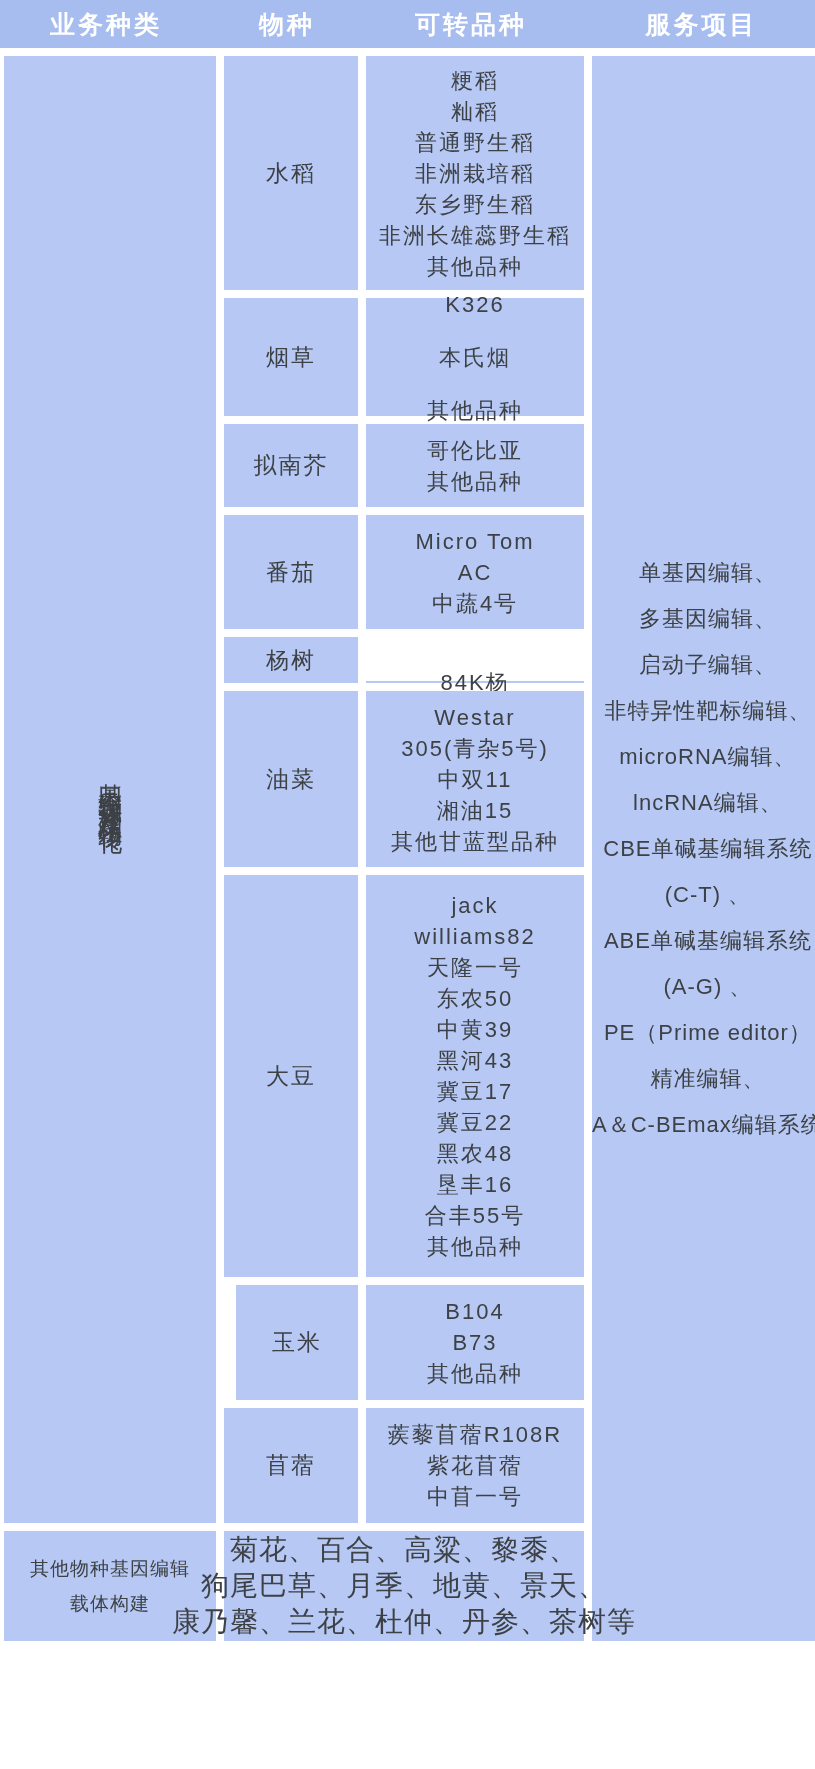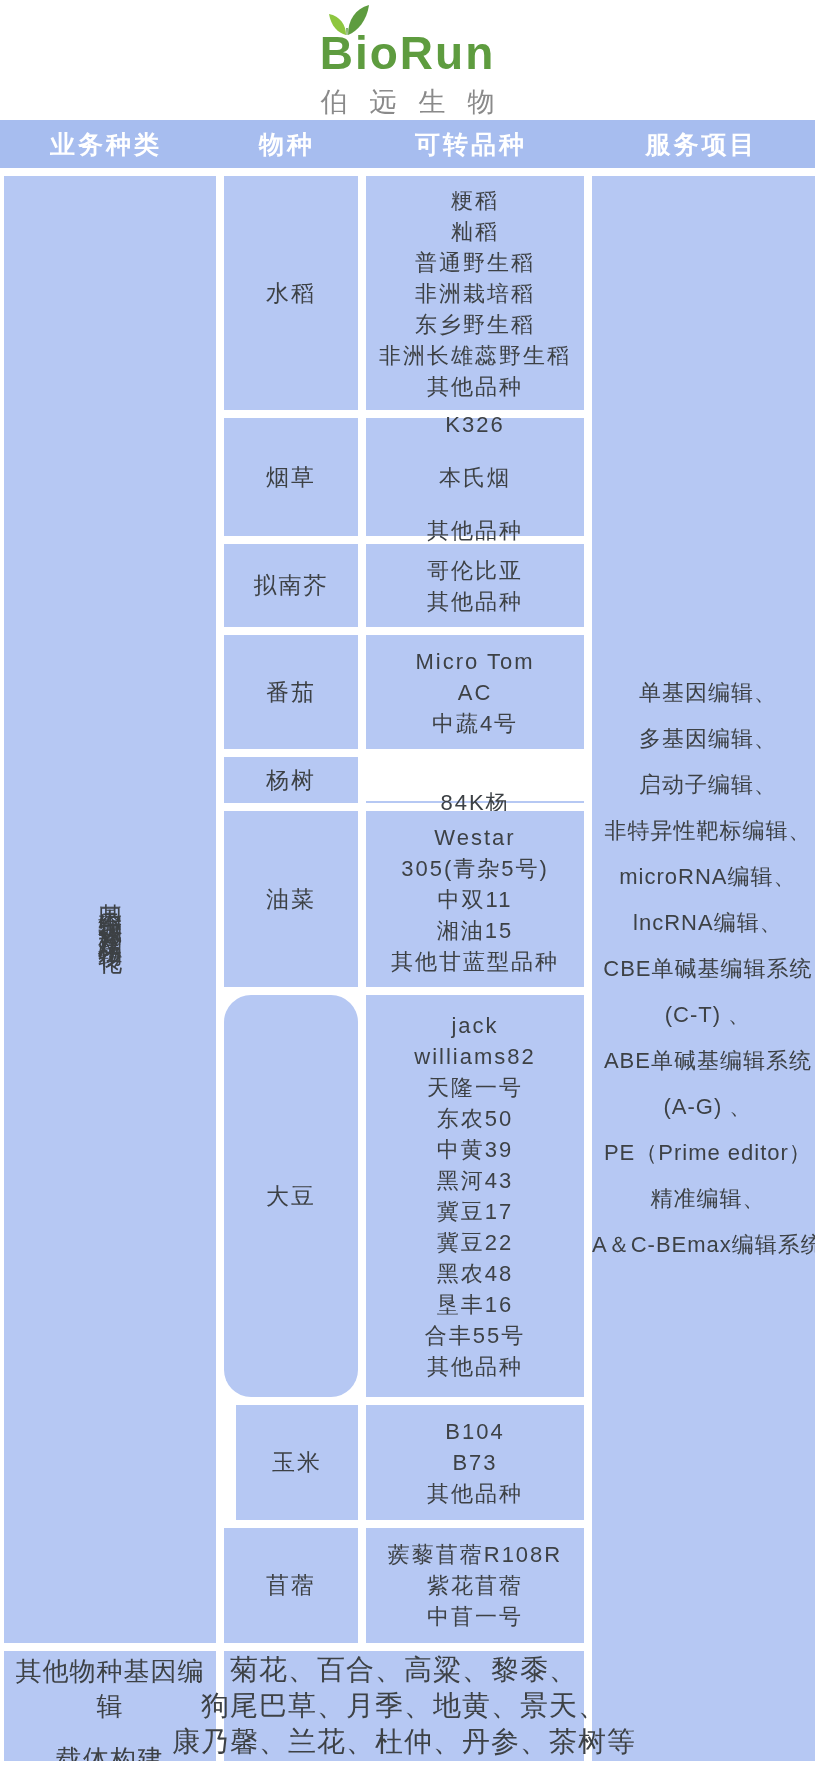--- a/index.html
+++ b/index.html
@@ -26,39 +26,28 @@
     background:#b6c8f3;color:#3d4145;
     display:flex;flex-direction:column;justify-content:center;align-items:center;text-align:center;
   }
   .cat-cell .vertical{
     writing-mode:vertical-rl;text-orientation:upright;
     font-size:24px;letter-spacing:4px;line-height:1.1;color:#3d4145;
   }
   .species-label{font-size:23px;letter-spacing:2px;}
   .varieties .line{line-height:31px;font-size:22px;letter-spacing:2px;white-space:nowrap;}
   .services-cell .line{line-height:46px;font-size:22px;letter-spacing:1px;white-space:nowrap;}
-  .other-cat .line{font-size:26px;line-height:35px;letter-spacing:1px;margin-top:18px;}
+  .other-cat .line{font-size:19px;line-height:35px;letter-spacing:1px;}
   .other-content .line{font-size:28px;line-height:36px;letter-spacing:1px;white-space:nowrap;}
 </style>
 </head>
 <body>
 
 <div>
 
-  <header class="logo-area">
-    <div class="brand-wrap">
-      <svg class="sprout" width="48" height="34" viewBox="0 0 48 34">
-        <path d="M21 33 C21 23, 15 14, 4 12 C6 24, 13 31, 21 33 Z" fill="#8dc63f"></path>
-        <path d="M23 33 C23 18, 30 7, 44 3 C42 18, 33 29, 23 33 Z" fill="#5e9c3f"></path>
-        <path d="M21.5 33 L22.5 33 L22.8 26 L21.2 26 Z" fill="#5e9c3f"></path>
-      </svg>
-      <div class="brand-en">BioRun</div>
-      <div class="brand-cn">伯远生物</div>
-    </div>
-  </header>
 
   <div class="thead">
     <div class="th">业务种类</div>
     <div class="th">物种</div>
     <div class="th">可转品种</div>
     <div class="th">服务项目</div>
   </div>
 
   <div class="tbody" id="tbody" style="grid-template-rows: 234px 118px 83px 114px 46px 176px 402px 115px 115px 110px;">
     <div class="cell cat-cell" style="grid-area:1 / 1 / span 9 / 2;">
@@ -132,21 +121,21 @@
       <div class="cell species" style="grid-area: 6 / 2;">
         <div class="species-label">油菜</div>
       </div>
       <div class="cell varieties" style="grid-area: 6 / 3;">
         <div class="line">Westar</div>
         <div class="line">305(青杂5号)</div>
         <div class="line">中双11</div>
         <div class="line">湘油15</div>
         <div class="line">其他甘蓝型品种</div>
       </div>
-      <div class="cell species" style="grid-area: 7 / 2; border-radius: 27px;">
+      <div class="cell species" style="grid-area: 7 / 2;">
         <div class="species-label">大豆</div>
       </div>
       <div class="cell varieties" style="grid-area: 7 / 3;">
         <div class="line">jack</div>
         <div class="line">williams82</div>
         <div class="line">天隆一号</div>
         <div class="line">东农50</div>
         <div class="line">中黄39</div>
         <div class="line">黑河43</div>
         <div class="line">冀豆17</div>

